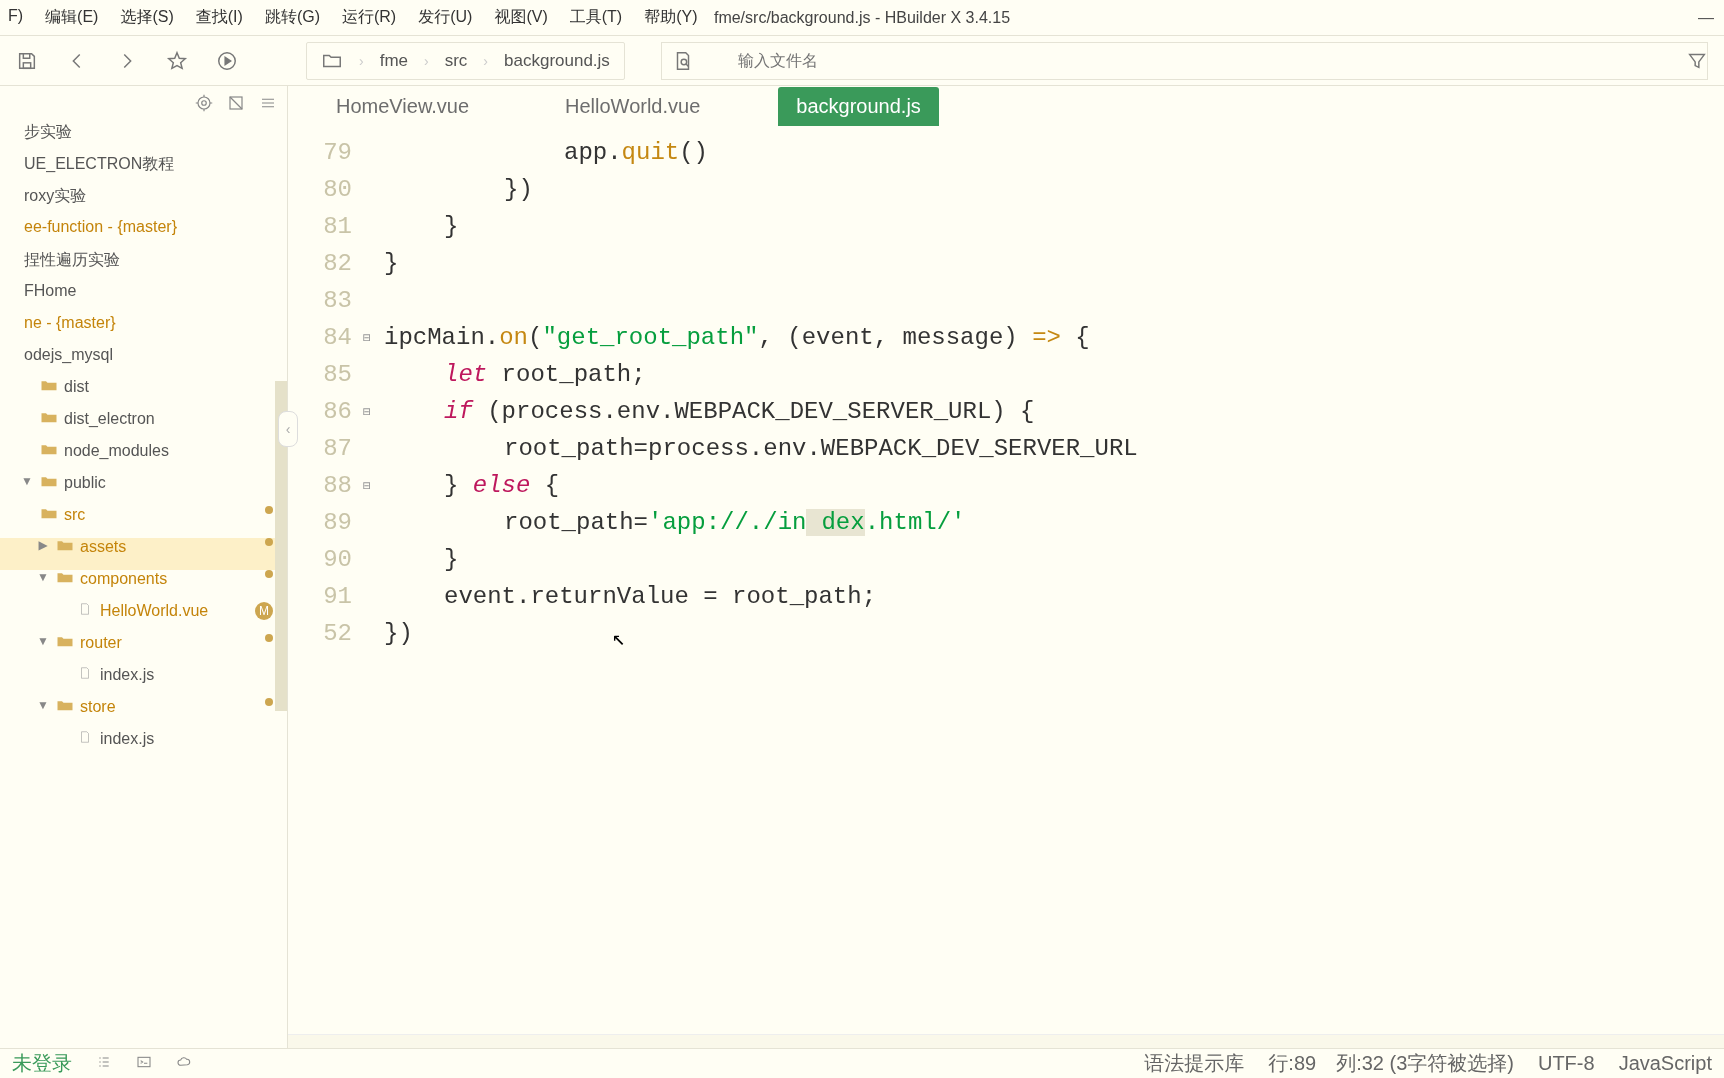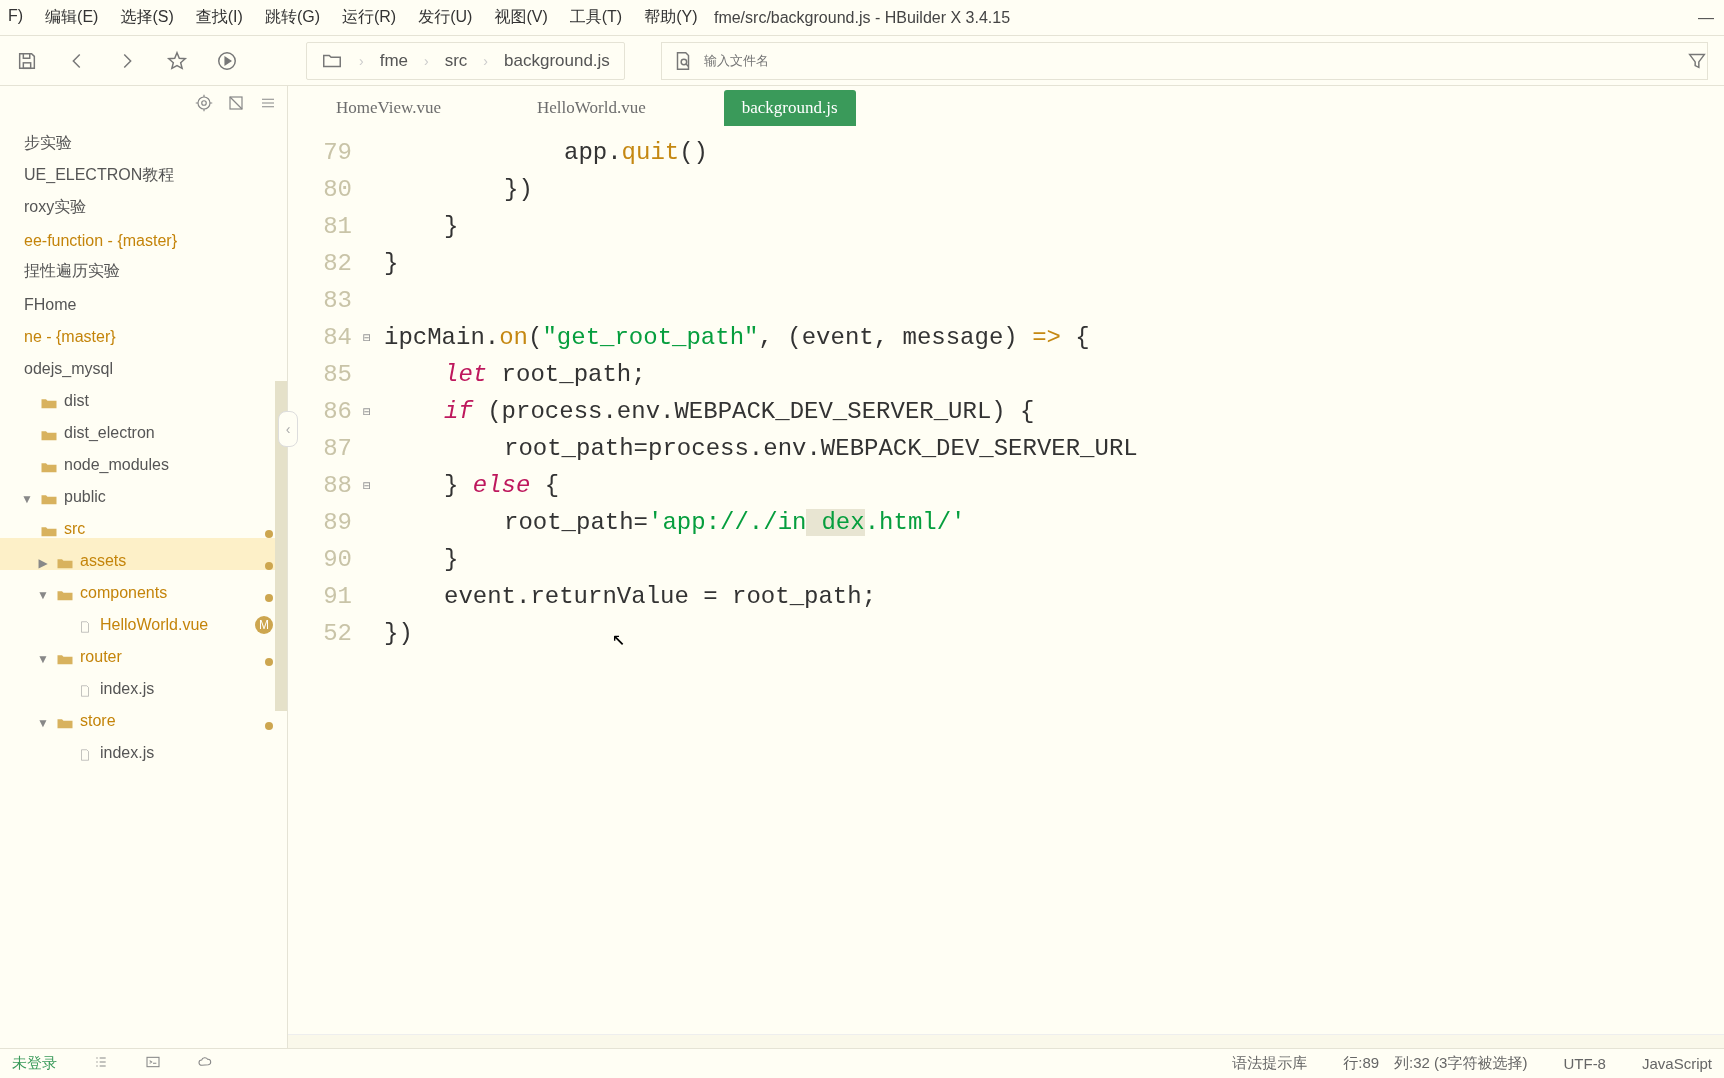--- a/index.html
+++ b/index.html
@@ -53,21 +53,21 @@
 .search-box {
   display: flex;
   align-items: center;
   border: 1px solid #e5e3d5;
   height: 38px;
   flex: 1;
   margin-left: 8px;
   padding: 0 10px;
   gap: 10px;
 }
-.search-box input { border: none; background: transparent; outline: none; font-size: 13px; flex: 1; color: #000000; }
+.search-box input { border: none; background: transparent; outline: none; font-size: 16px; flex: 1; color: #000000; margin-left: 34px; }
 .filter-icon { position: absolute; right: 16px; color: #888; }
 
 
 .main { display: flex; flex: 1; overflow: hidden; }
 
 .sidebar {
   width: 288px;
   border-right: 1px solid #e5e3d5;
   display: flex;
   flex-direction: column;
@@ -78,57 +78,57 @@
   display: flex;
   justify-content: flex-end;
   gap: 14px;
   padding: 8px 10px 6px;
   color: #888;
 }
 .sb-icon svg { width: 18px; height: 18px; stroke: #888; fill: none; stroke-width: 1.6; }
 .tree { overflow-y: auto; flex: 1; }
 .tree-row {
   display: flex;
-  align-items: flex-end;
+  align-items: flex-start;
   height: 32px;
   padding-right: 10px;
   white-space: nowrap;
   color: #c4840a;
   gap: 6px;
   position: relative;
 }
 .tree-row.plain { color: #555; }
 .tree-row.active { background: #fdf0c8; }
 .tree-row .dot { width: 8px; height: 8px; border-radius: 50%; background: #cda64f; position: absolute; right: 14px; }
 .tree-row .badge-m { position: absolute; right: 14px; width: 18px; height: 18px; border-radius: 50%; background: #cda64f; color: #fff; display:flex;align-items:center;justify-content:center; font-size: 12px; }
 .chev { width: 14px; display:flex; justify-content:center; color:#888; font-size: 12px;}
 .folder-ico, .file-ico { width: 18px; height: 14px; }
 .folder-ico svg, .file-ico svg { width: 100%; height: 100%; }
 .pad-0{padding-left:4px}.pad-1{padding-left:20px}.pad-2{padding-left:36px}.pad-3{padding-left:56px}
 .scrollbar-thumb{position:absolute;right:0;top:295px;width:12px;height:330px;background:#e5e1c9;}
 
 
 .editor-area { flex: 1; display: flex; flex-direction: column; position: relative;}
 .tabs { display: flex; height: 40px; padding-left: 30px; gap: 60px; align-items: flex-end; }
-.tab { padding: 8px 18px; font-size: 17px; color: #6d6d6d; cursor:pointer;font-family:Liberation Serif, serif; }
+.tab { padding: 8px 18px; font-size: 20px; color: #6d6d6d; cursor:pointer; }
 .tab.active { background: #3a9a5a; color: #fff; border-radius: 3px 3px 0 0; }
 .code-wrap { flex: 1; display:flex; font-family: Consolas, "Courier New", monospace; font-size: 24px; padding-top: 8px; position: relative;}
 .gutter { width: 70px; text-align: right; color: #c9c4a8; padding-right: 6px; }
 .gutter-line { height: 37px; line-height: 37px; position: relative;}
 .fold-col { width: 18px; }
 .fold-mark { height: 37px; display:flex; align-items:center; justify-content:center; color:#999; font-size: 13px;}
 .code { flex: 1; color: #333; }
 .code-line { height: 37px; line-height: 37px; white-space: pre; margin-left: 8px; }
 .i1{padding-left:0}.i2{padding-left:60px}.i3{padding-left:120px}.i4{padding-left:180px}
 .kw{color:#be185d;font-style:italic}.fn{color:#c58812}.str{color:#069e3e}.sel{background:#e8e5d2;padding-left:15px;}
 .hscroll{height:14px;background:#faf8ea;border-top:1px solid #eee;}
 .collapse-handle{position:absolute;left:-10px;top:325px;width:20px;height:36px;border:1px solid #ddd;border-radius:8px;background:#fffef4;display:flex;align-items:center;justify-content:center;color:#aaa;font-size:14px;}
 
 
-.status-bar { display:flex; align-items:center; height: 30px; border-top: 1px solid #e5e3d5; font-size: 15px; padding: 0 12px; gap: 36px; color: #666;}
+.status-bar { display:flex; align-items:center; height: 30px; border-top: 1px solid #e5e3d5; font-size: 20px; padding: 0 12px; gap: 24px; color: #666;}
 .status-bar .login{color:#3a9a5a;}
 .status-spacer{flex:1}
 .status-bar .sicon svg{width:16px;height:16px;stroke:#888;fill:none;stroke-width:1.6;}
 
 
 .cursor-img{position:absolute;left:324px;top:499px;font-size:22px;color:#000;pointer-events:none;}
 </style>
 </head>
 <body>
 

